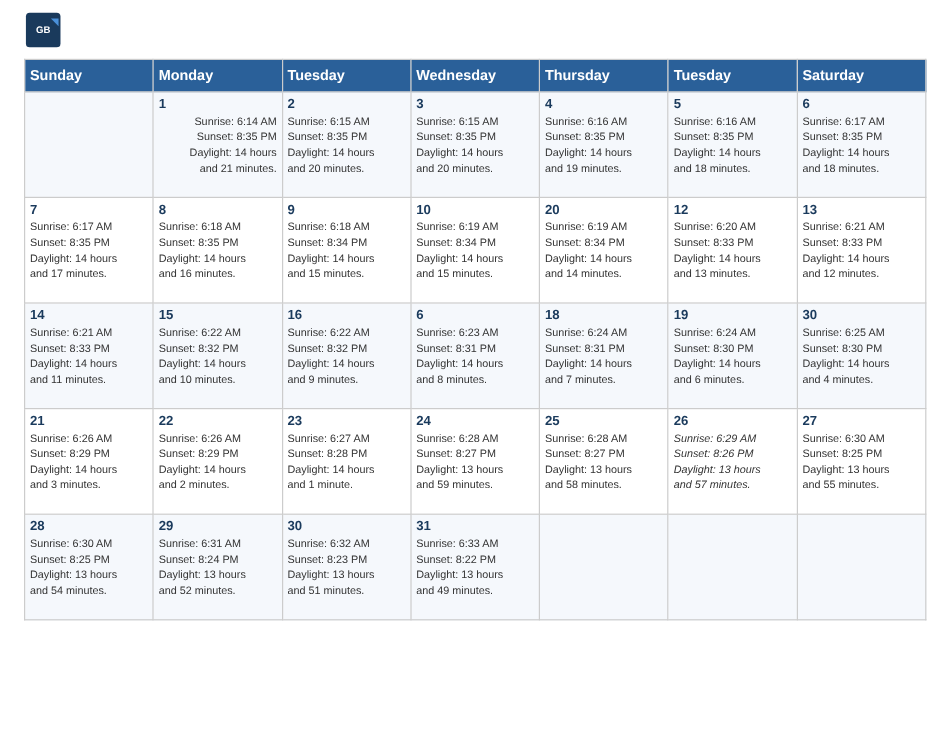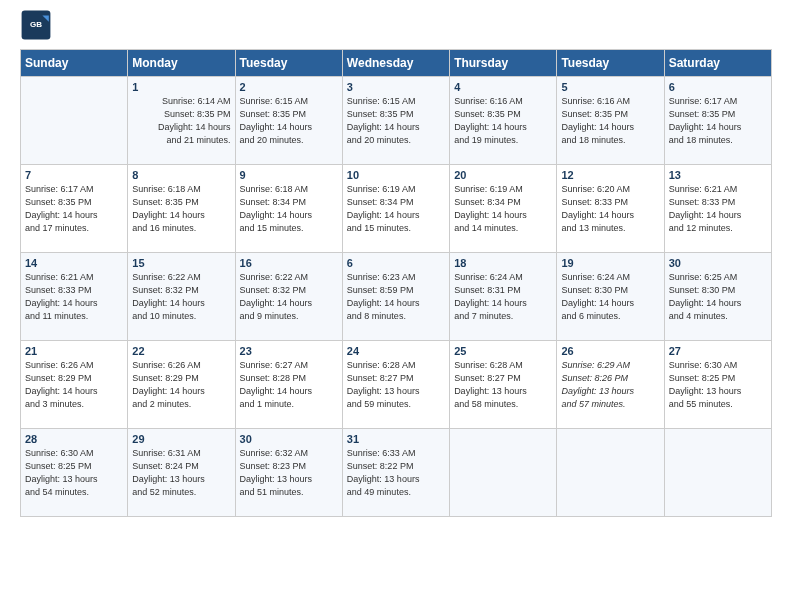--- a/index.html
+++ b/index.html
@@ -243,21 +243,21 @@
           <td>
             <span class="day-number">16</span>
             <div class="day-info" style="white-space: pre-line;">Sunrise: 6:22 AM
 Sunset: 8:32 PM
 Daylight: 14 hours
 and 9 minutes.</div>
           </td>
           <td>
             <span class="day-number">6</span>
             <div class="day-info" style="white-space: pre-line;">Sunrise: 6:23 AM
-Sunset: 8:59 PM
+Sunset: 8:31 PM
 Daylight: 14 hours
 and 8 minutes.</div>
           </td>
           <td>
             <span class="day-number">18</span>
             <div class="day-info" style="white-space: pre-line;">Sunrise: 6:24 AM
 Sunset: 8:31 PM
 Daylight: 14 hours
 and 7 minutes.</div>
           </td>

